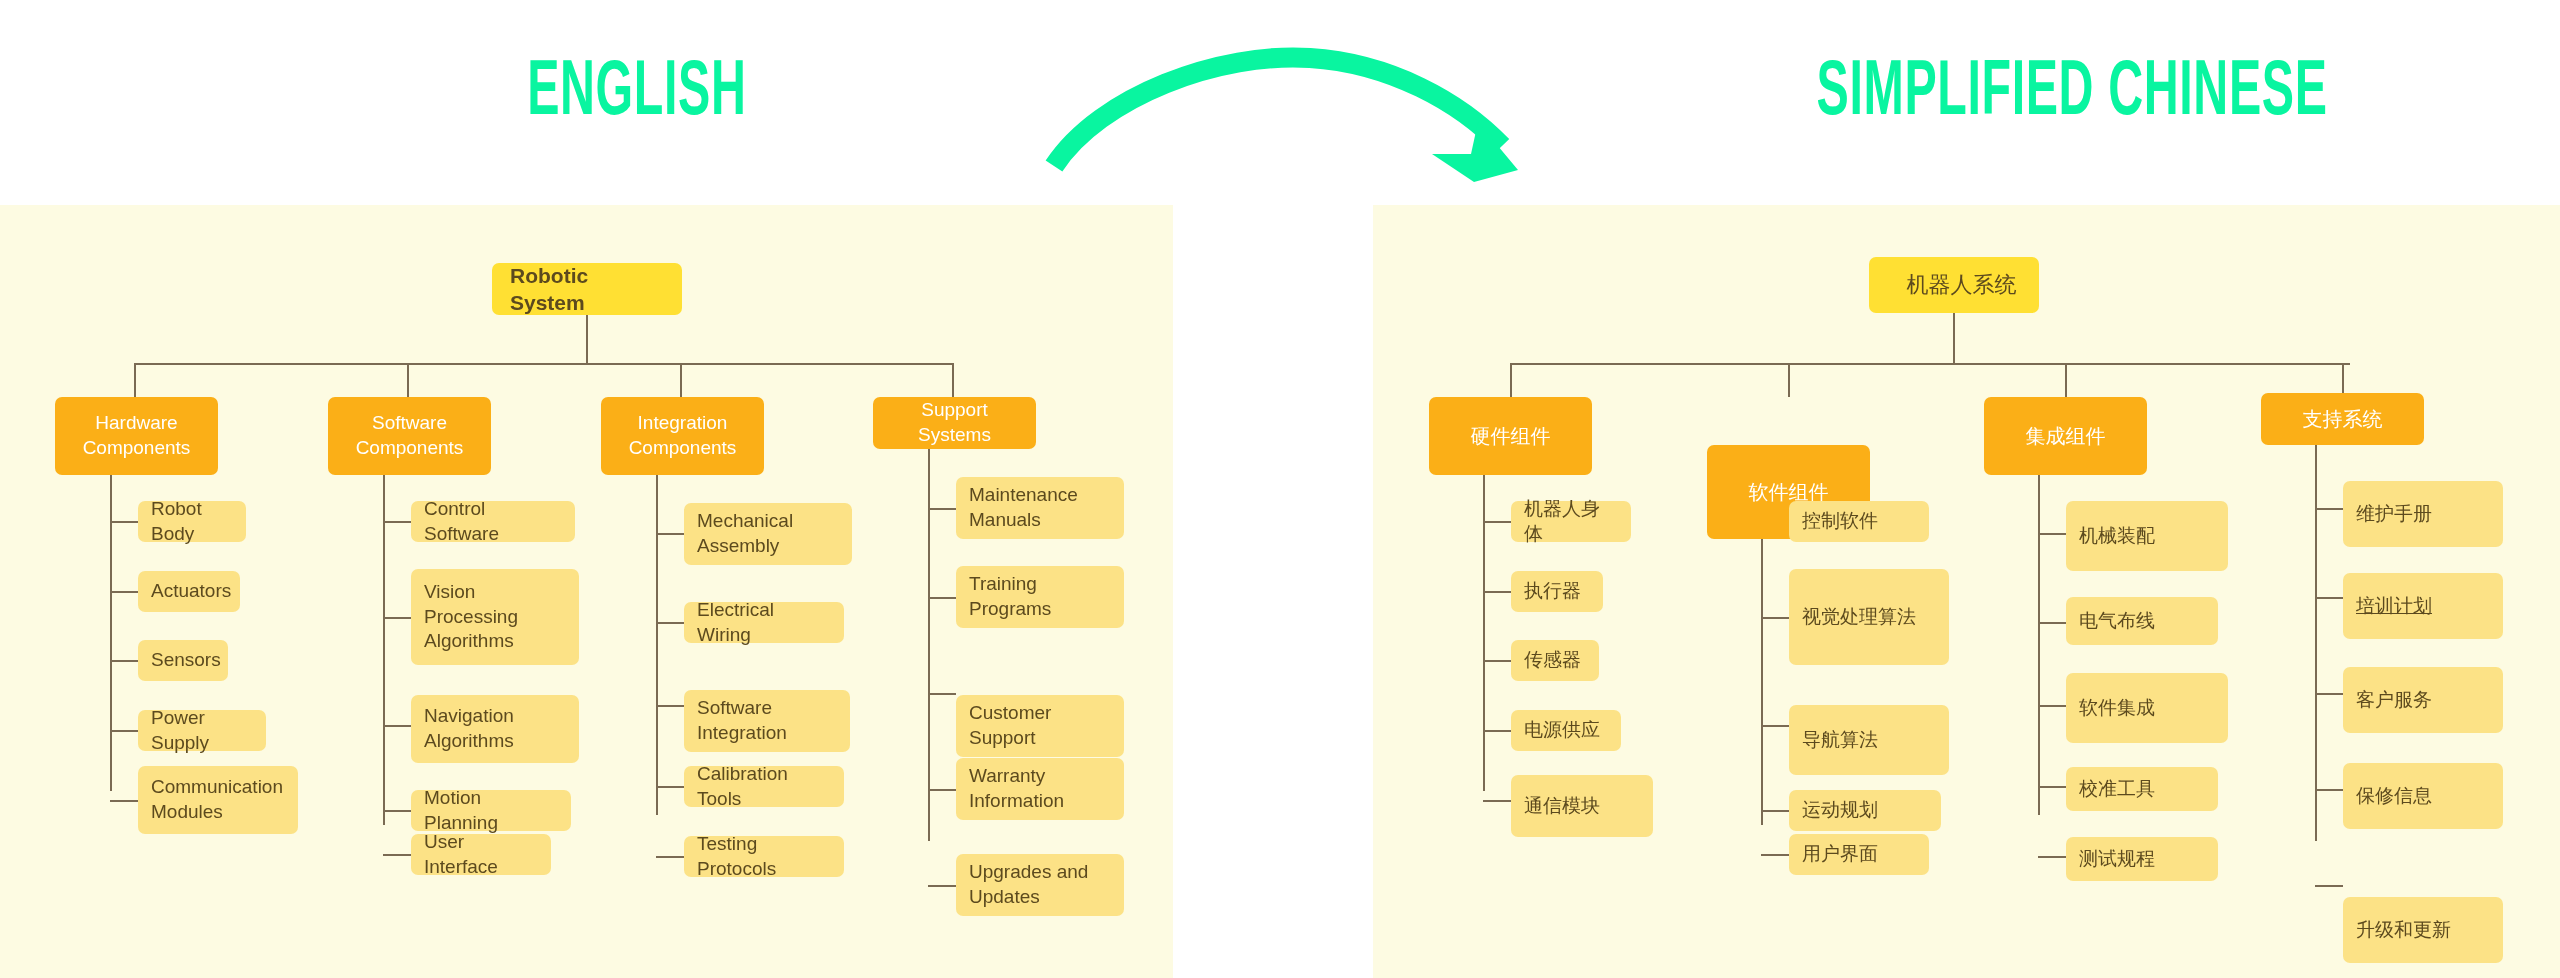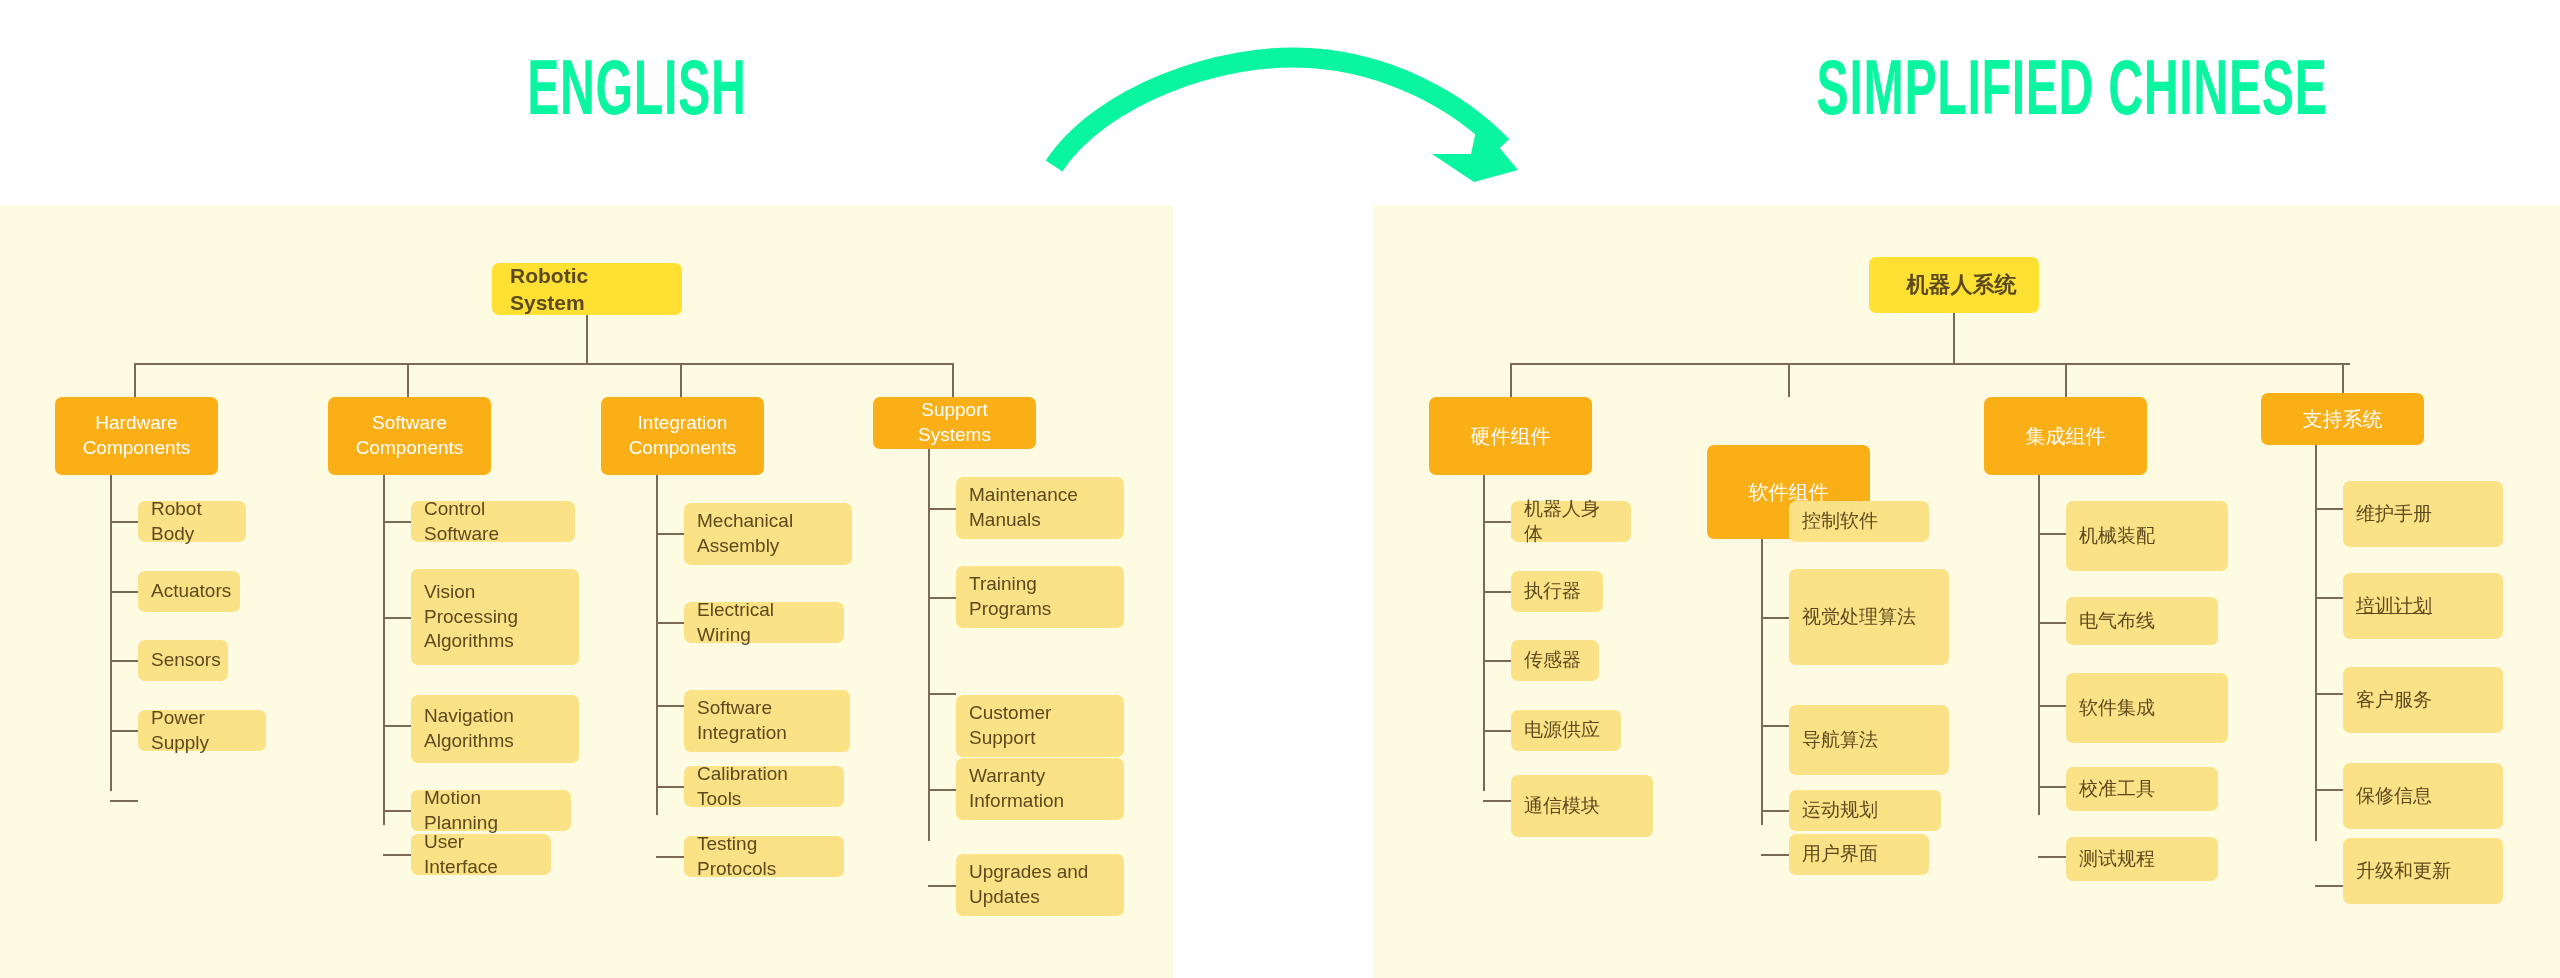--- a/index.html
+++ b/index.html
@@ -141,20 +141,21 @@
 
       <div class="node node-l2" style="left:55px;  top:192px; width:163px; height:78px;">Hardware Components</div>
       <div class="node node-l2" style="left:328px; top:192px; width:163px; height:78px;">Software Components</div>
       <div class="node node-l2" style="left:601px; top:192px; width:163px; height:78px;">Integration Components</div>
       <div class="node node-l2" style="left: 873px; width: 163px; height: 52px; top: 192px;">Support Systems</div>
 
       <div class="node node-leaf" style="left:138px; top:296px; width:108px; height:41px;">Robot Body</div>
       <div class="node node-leaf" style="left:138px; top:366px; width:102px; height:41px;">Actuators</div>
       <div class="node node-leaf" style="left:138px; top:435px; width:90px;  height:41px;">Sensors</div>
       <div class="node node-leaf" style="left:138px; top:505px; width:128px; height:41px;">Power Supply</div>
+      <div class="node node-leaf" style="left:138px; top:561px; width:160px; height:68px;">Communication Modules</div>
 
       <div class="node node-leaf" style="left:411px; top:296px; width:164px; height:41px;">Control Software</div>
       <div class="node node-leaf" style="left:411px; top:364px; width:168px; height:96px;">Vision Processing Algorithms</div>
       <div class="node node-leaf" style="left:411px; top:490px; width:168px; height:68px;">Navigation Algorithms</div>
       <div class="node node-leaf" style="left:411px; top:585px; width:160px; height:41px;">Motion Planning</div>
       <div class="node node-leaf" style="left:411px; top:629px; width:140px; height:41px;">User Interface</div>
 
       <div class="node node-leaf" style="left:684px; top:298px; width:168px; height:62px;">Mechanical Assembly</div>
       <div class="node node-leaf" style="left:684px; top:397px; width:160px; height:41px;">Electrical Wiring</div>
       <div class="node node-leaf" style="left:684px; top:485px; width:166px; height:62px;">Software Integration</div>
@@ -206,21 +207,21 @@
       <div class="ln ln-h" style="left:665px; top:500px; width:28px;"></div>
       <div class="ln ln-h" style="left:665px; top:581px; width:28px;"></div>
       <div class="ln ln-h" style="left:665px; top:651px; width:28px;"></div>
 
       <div class="ln ln-h" style="left:942px; top:303px; width:28px;"></div>
       <div class="ln ln-h" style="left:942px; top:392px; width:28px;"></div>
       <div class="ln ln-h" style="left:942px; top:488px; width:28px;"></div>
       <div class="ln ln-h" style="left:942px; top:584px; width:28px;"></div>
       <div class="ln ln-h" style="left:942px; top:680px; width:28px;"></div>
 
-      <div class="node node-root" style="left:496px; top:52px; width:170px; height:56px; font-weight:700; font-size:22px;padding-left:33px;">机器人系统</div>
+      <div class="node node-root" style="left:496px; top:52px; width:170px; height:56px; font-weight:400; font-size:22px;padding-left:33px;">机器人系统</div>
 
       <div class="node node-l2" style="left:56px;  top:192px; width:163px; height:78px; font-size:20px;">硬件组件</div>
       <div class="node node-l2" style="left:334px; top:192px; width:163px; height:94px; font-size:20px;margin-top:48px;">软件组件</div>
       <div class="node node-l2" style="left:611px; top:192px; width:163px; height:78px; font-size:20px;">集成组件</div>
       <div class="node node-l2" style="left:888px; top:188px; width:163px; height:52px; font-size:20px;">支持系统</div>
 
       <div class="node node-leaf" style="left:138px; top:296px; width:120px; height:41px;">机器人身体</div>
       <div class="node node-leaf" style="left:138px; top:366px; width:92px;  height:41px;">执行器</div>
       <div class="node node-leaf" style="left:138px; top:435px; width:88px;  height:41px;">传感器</div>
       <div class="node node-leaf" style="left:138px; top:505px; width:110px; height:41px;">电源供应</div>
@@ -235,18 +236,18 @@
       <div class="node node-leaf" style="left:693px; top:296px; width:162px; height:70px;">机械装配</div>
       <div class="node node-leaf" style="left:693px; top:392px; width:152px; height:48px;">电气布线</div>
       <div class="node node-leaf" style="left:693px; top:468px; width:162px; height:70px;">软件集成</div>
       <div class="node node-leaf" style="left:693px; top:562px; width:152px; height:44px;">校准工具</div>
       <div class="node node-leaf" style="left:693px; top:632px; width:152px; height:44px;">测试规程</div>
 
       <div class="node node-leaf" style="left:970px; top:276px; width:160px; height:66px;">维护手册</div>
       <div class="node node-leaf" style="left:970px; top:368px; width:160px; height:66px;text-decoration:underline;">培训计划</div>
       <div class="node node-leaf" style="left:970px; top:462px; width:160px; height:66px;">客户服务</div>
       <div class="node node-leaf" style="left:970px; top:558px; width:160px; height:66px;">保修信息</div>
-      <div class="node node-leaf" style="left:970px; top:633px; width:160px; height:66px;">升级和更新</div>
+      <div class="node node-leaf" style="left:970px; top:692px; width:160px; height:66px;">升级和更新</div>
 
     </div>
   </div>
 
 </div>
 
 </body></html>

